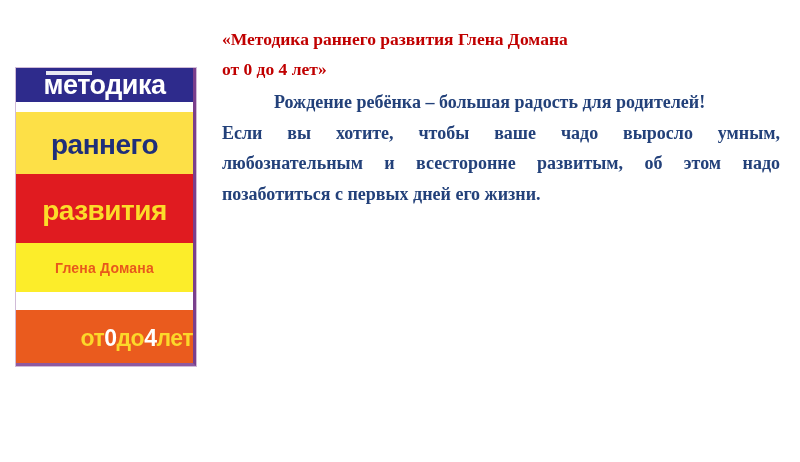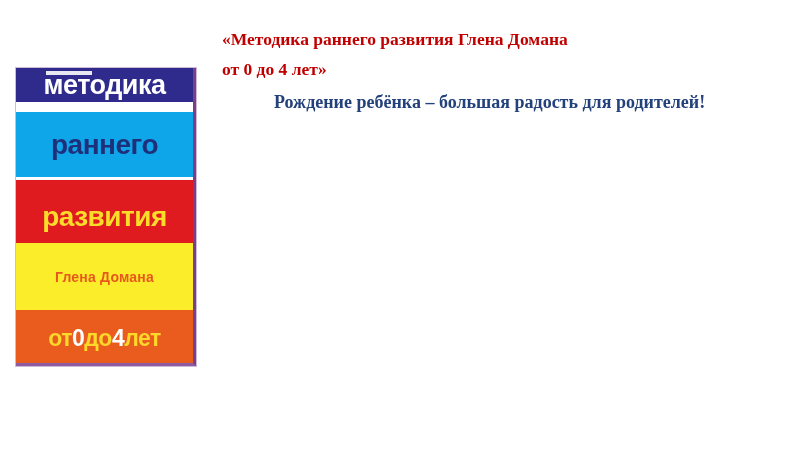--- a/index.html
+++ b/index.html
@@ -51,42 +51,43 @@
   #band-metodika .dash {
     position: absolute;
     left: 30px;
     top: 3px;
     width: 46px;
     height: 4px;
     background: #e8e8f2;
   }
   #band-rannego {
     top: 44px; height: 65px;
-    background: #0ea5e9;
+    background: #fde047;
     color: #1f2f7a;
     font-size: 28px;
   }
   #band-razvitiya {
-    top: 112px; height: 74px;
+    top: 106px; height: 74px;
     background: #e01b20;
     color: #fcdc2a;
     font-size: 28px;
   }
   #band-author {
-    top: 175px; height: 67px;
+    top: 175px; height: 49px;
     background: #fced2a;
     color: #e8581c;
     font-size: 14px;
     letter-spacing: 0.2px;
   }
   #band-age {
     top: 242px; height: 56px;
     background: #ea5b1e;
     color: #fcd82a;
     font-size: 23px;
+    justify-content: flex-end;
   }
   #band-age .num { color: #ffffff; }
 
   
   #text-column {
     position: absolute;
     left: 222px;
     top: 24px;
     width: 558px;
   }
@@ -144,15 +145,16 @@
 
 <div id="text-column">
 
   <div id="doc-title">
     <span class="title-line">«Методика раннего развития Глена Домана</span>
     <span class="title-line">от 0 до 4 лет»</span>
   </div>
 
   <p class="body-par indented">Рождение ребёнка – большая радость для родителей!</p>
 
+  <p class="body-par">Если вы хотите, чтобы ваше чадо выросло умным, любознательным и всесторонне развитым, об этом надо позаботиться с первых дней его жизни.</p>
 
 
 </div>
 
 </body></html>

